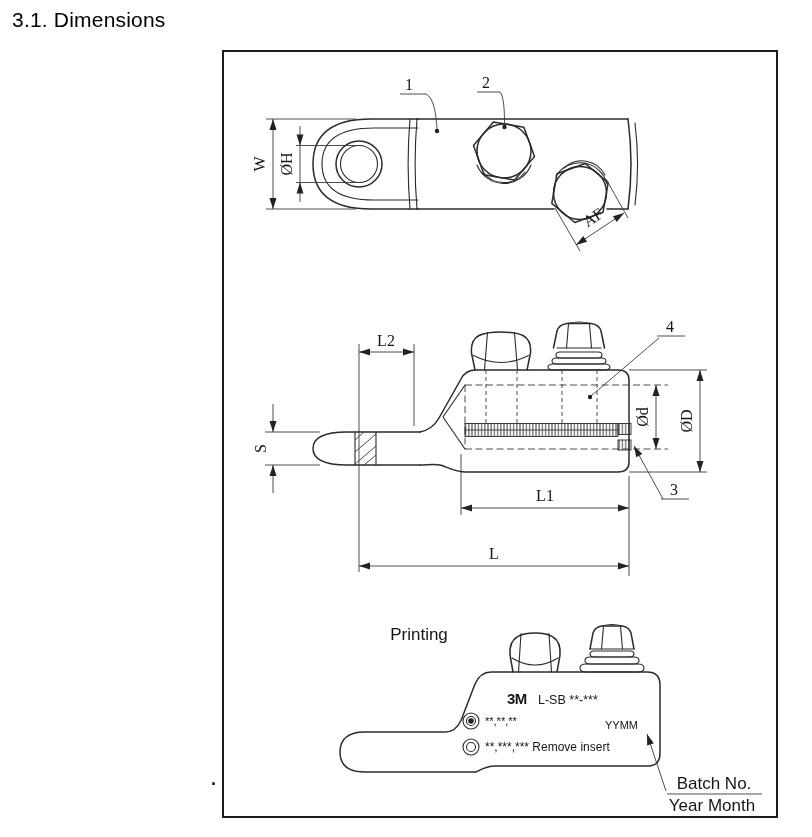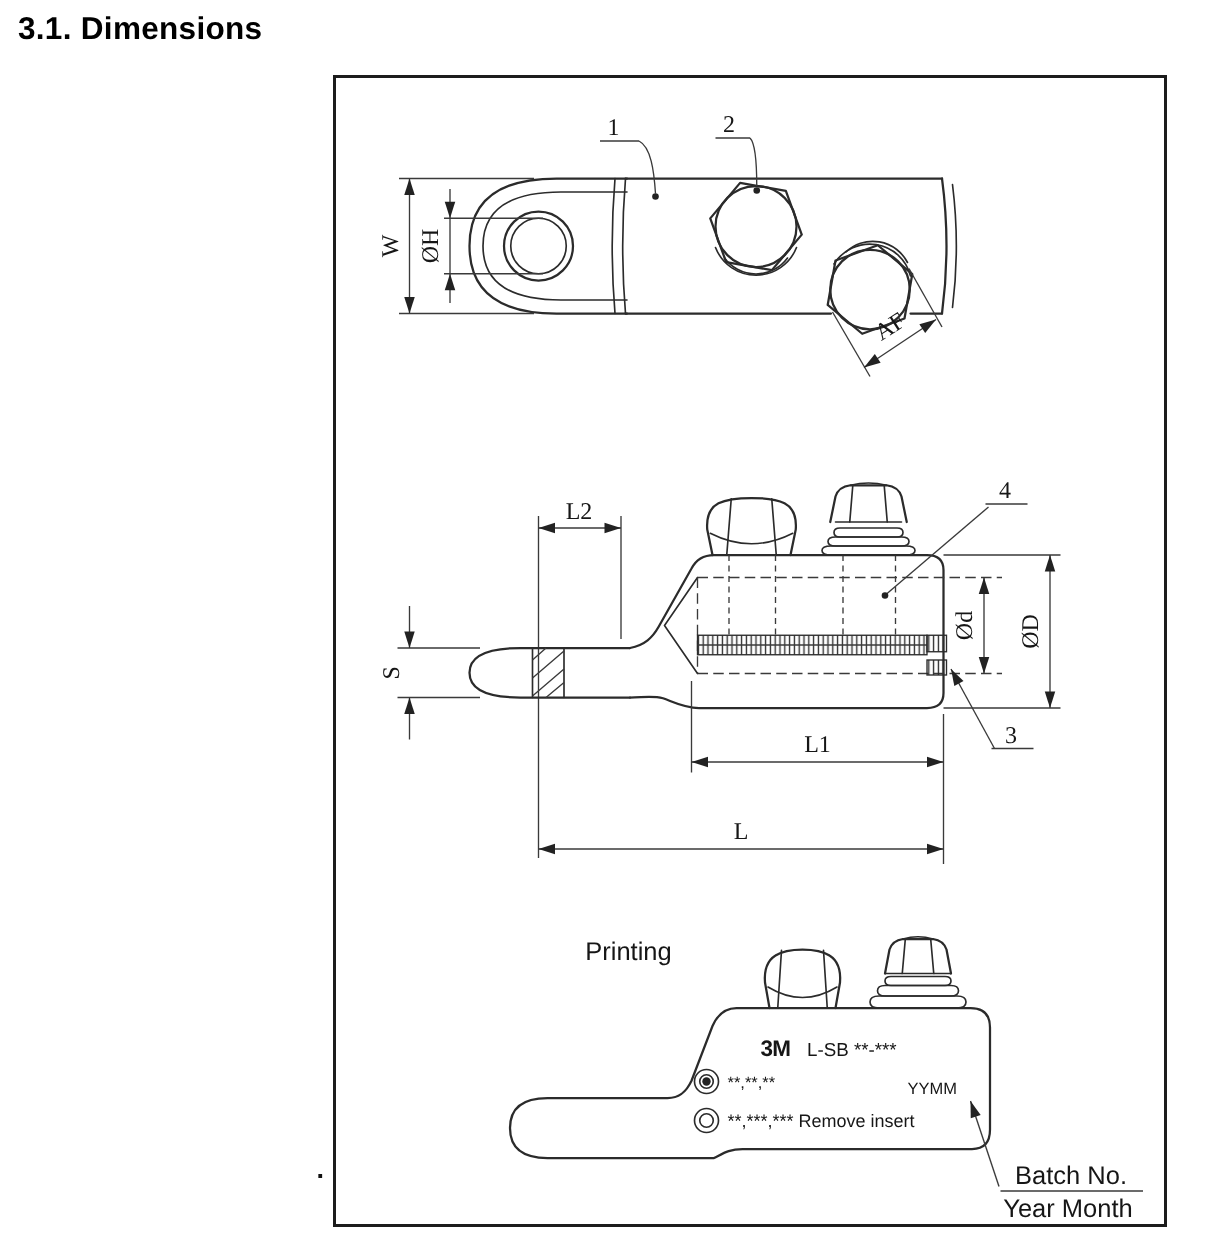--- a/index.html
+++ b/index.html
@@ -2,21 +2,21 @@
 <html><head>
 <meta charset="utf-8">
 <style>
   html,body{margin:0;padding:0;}
   body{
     width:812px;height:837px;background:#ffffff;position:relative;
     font-family:"Liberation Sans",sans-serif;color:#000;overflow:hidden;
   }
   .heading{
     position:absolute;left:12px;top:8px;
-    font-size:21px;font-weight:bold;letter-spacing:0.2px;color:#000;
+    font-size:21px;font-weight:normal;letter-spacing:0.2px;color:#000;
   }
   .frame{
     position:absolute;left:222px;top:50px;width:556px;height:768px;
     border:2px solid #1c1c1c;box-sizing:border-box;background:#fff;
   }
   .period{
     position:absolute;left:211px;top:769px;font-size:18px;font-weight:bold;color:#111;
   }
   svg{display:block;}
   .outline{fill:none;stroke:#2b2b2b;stroke-width:1.5;stroke-linecap:round;stroke-linejoin:round;}

